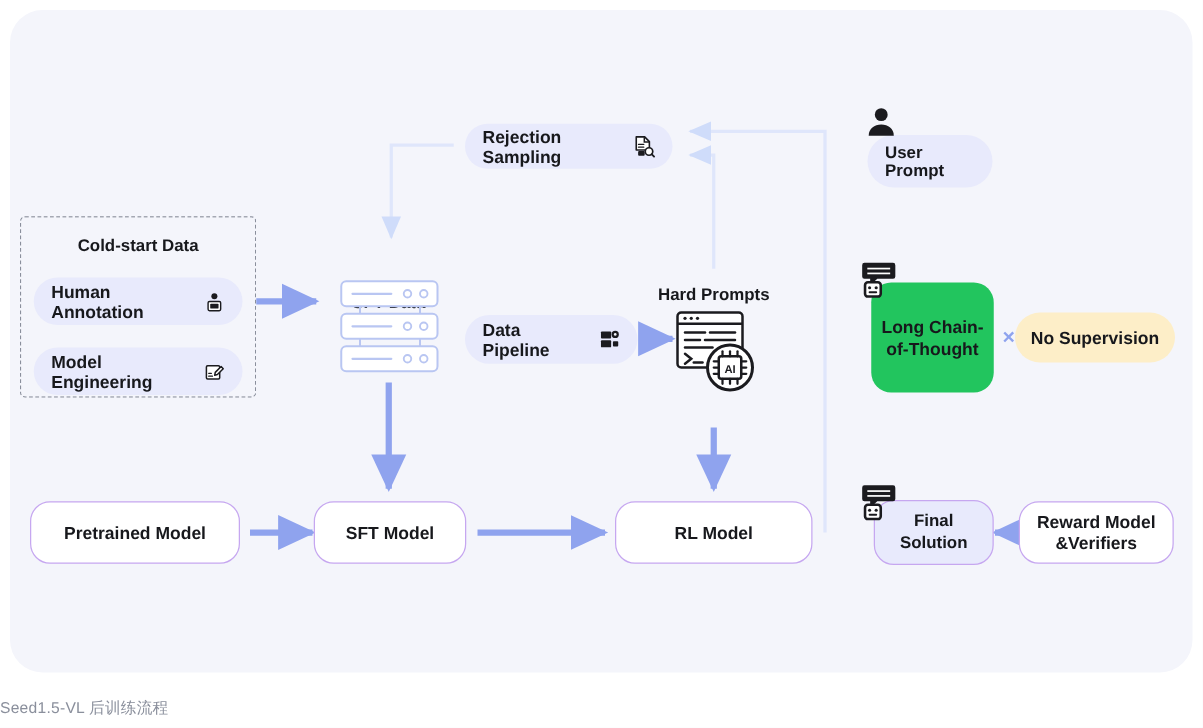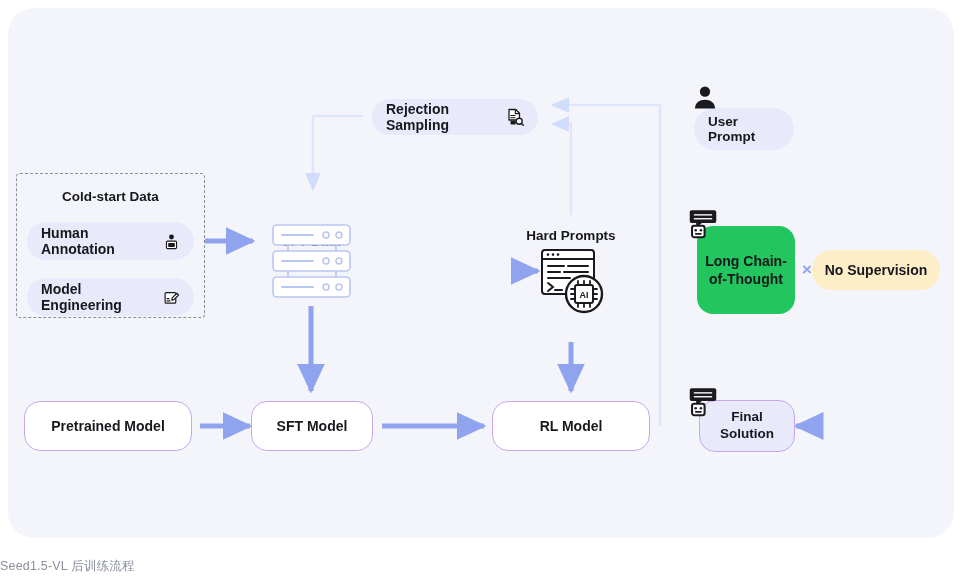--- a/index.html
+++ b/index.html
@@ -211,20 +211,32 @@
         <circle cx="60" cy="11" r="3"></circle>
           <circle cx="73" cy="11" r="3"></circle>
         <circle cx="60" cy="37" r="3"></circle>
           <circle cx="73" cy="37" r="3"></circle>
         <circle cx="60" cy="63" r="3"></circle>
           <circle cx="73" cy="63" r="3"></circle>
       </g>
     </svg>
   </div>
 
+  <div class="node pill-lav row-item" style="left:372px;top:252px;width:138px;height:39px;">
+    <span>Data Pipeline</span>
+    <span class="ico">
+      <svg width="17" height="17" viewBox="0 0 24 24">
+        <rect x="2.5" y="3" width="11.5" height="8" rx="1" fill="#1b1b1f"></rect>
+        <rect x="2.5" y="13" width="11.5" height="8" rx="1" fill="#1b1b1f"></rect>
+        <circle cx="18.6" cy="6.4" r="4.1" fill="#1b1b1f"></circle>
+        <circle cx="18.6" cy="6.4" r="1.5" fill="#f4f5fb"></circle>
+        <rect x="16" y="14" width="6" height="6" rx="1" fill="#1b1b1f"></rect>
+      </svg>
+    </span>
+  </div>
 
   <div class="node-label" style="left:510px;top:228px;width:122px;">Hard Prompts</div>
   <div class="node pill-lav row-item" style="left:372px;top:99px;width:166px;height:36px;">
     <span>Rejection Sampling</span>
     <span class="ico">
       <svg width="18" height="18" viewBox="0 0 24 24">
         <path d="M4 2h9l5 5v9H4z" fill="#fff" stroke="#1b1b1f" stroke-width="1.7" stroke-linejoin="round"></path>
         <path d="M12.6 2.4v5h5" fill="none" stroke="#1b1b1f" stroke-width="1.6"></path>
         <g stroke="#1b1b1f" stroke-width="1.4" stroke-linecap="round">
           <line x1="6.4" y1="10" x2="12" y2="10"></line>
@@ -320,20 +332,24 @@
         <line x1="5" y1="6" x2="21" y2="6"></line>
           <line x1="5" y1="9.4" x2="21" y2="9.4"></line>
       </g>
       <rect x="3.4" y="15.6" width="11" height="10" rx="2" fill="#fff" stroke="#1b1b1f" stroke-width="1.8"></rect>
       <circle cx="6.6" cy="19.4" r="1.1" fill="#1b1b1f"></circle>
       <circle cx="11.2" cy="19.4" r="1.1" fill="#1b1b1f"></circle>
       <line x1="6.6" y1="22.6" x2="11.2" y2="22.6" stroke="#1b1b1f" stroke-width="1.4" stroke-linecap="round"></line>
     </svg>
   </div>
 
+  <div class="node box-outline" style="left:815px;top:401px;width:124px;height:50px;flex-direction:column;line-height:1.25;">
+    <span>Reward Model</span>
+    <span>&amp;Verifiers</span>
+  </div>
 
   <div class="node box-outline" style="left:24px;top:401px;width:168px;height:50px;">
     <span>Pretrained Model</span>
   </div>
 
   <div class="node box-outline" style="left:251px;top:401px;width:122px;height:50px;">
     <span>SFT Model</span>
   </div>
 
   <div class="node box-outline" style="left:492px;top:401px;width:158px;height:50px;">

